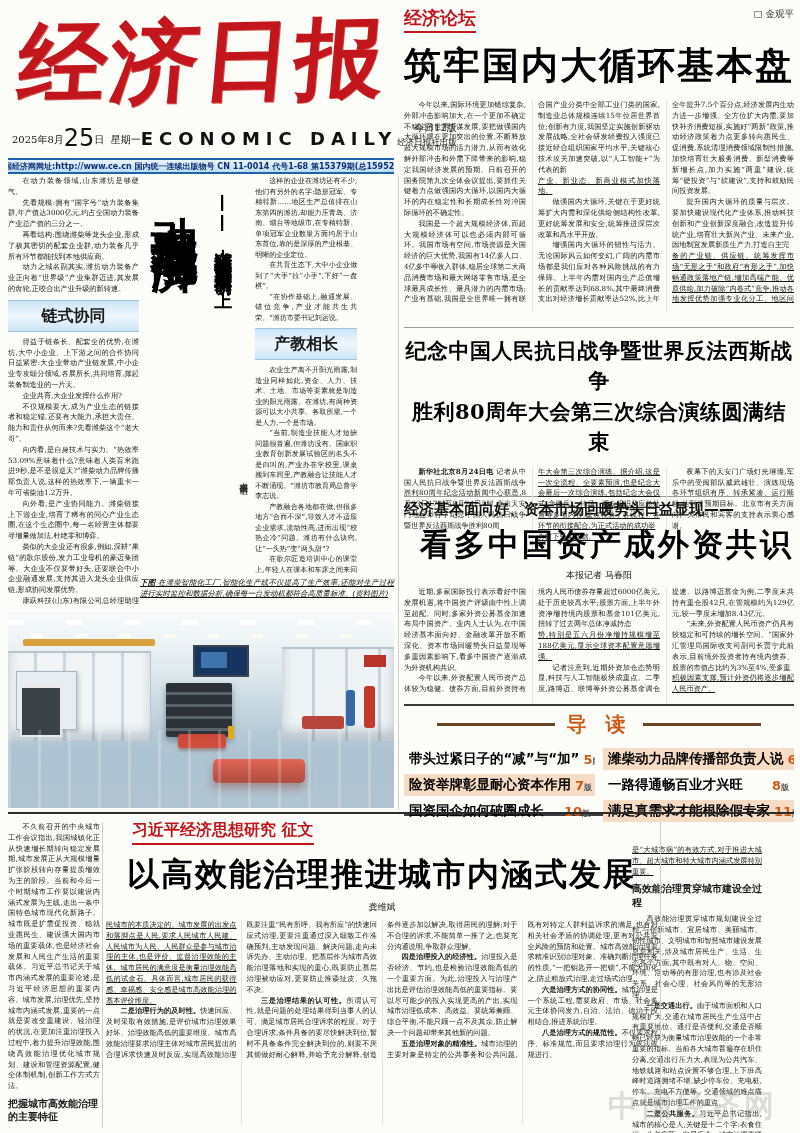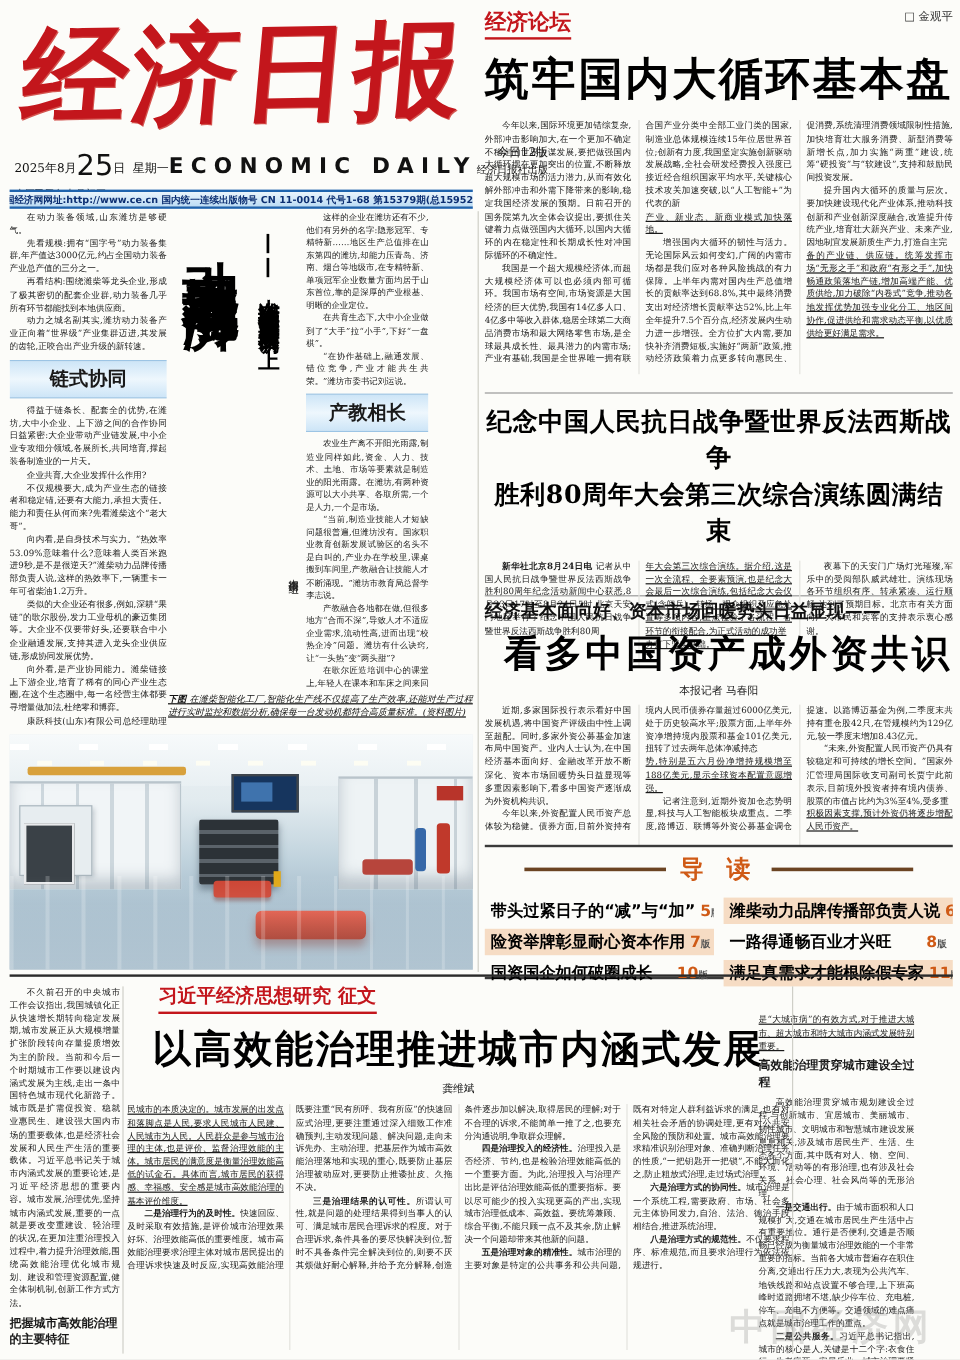--- a/index.html
+++ b/index.html
@@ -182,20 +182,21 @@
       <span class="forum-author">□ 金观平</span>
     </div>
     <div class="forum-headline">筑牢国内大循环基本盘</div>
     <div class="forum-body cols3 smalltext">
       <div>
           <p>今年以来,国际环境更加错综复杂,外部冲击影响加大,在一个更加不确定不稳定的世界中谋发展,要把做强国内大循环摆在更加突出的位置,不断释放超大规模市场的活力潜力,从而有效化解外部冲击和外需下降带来的影响,稳定我国经济发展的预期。日前召开的国务院第九次全体会议提出,要抓住关键着力点做强国内大循环,以国内大循环的内在稳定性和长期成长性对冲国际循环的不确定性。</p>
           <p>我国是一个超大规模经济体,而超大规模经济体可以也必须内部可循环。我国市场有空间,市场资源是大国经济的巨大优势,我国有14亿多人口、4亿多中等收入群体,稳居全球第二大商品消费市场和最大网络零售市场,是全球最具成长性、最具潜力的内需市场;产业有基础,我国是全世界唯一拥有联合国产业分类中全部工业门类的国家,制造业总体规模连续15年位居世界首位;创新有力度,我国坚定实施创新驱动发展战略,全社会研发经费投入强度已接近经合组织国家平均水平,关键核心技术攻关加速突破,以“人工智能+”为代表的新</p>
         </div>
       <div>
           <p class="ni">产业、新业态、新商业模式加快落地。</p>
+          <p>做强国内大循环,关键在于更好统筹扩大内需和深化供给侧结构性改革,更好统筹发展和安全,统筹推进深层次改革和高水平开放。</p>
           <p>增强国内大循环的韧性与活力。无论国际风云如何变幻,广阔的内需市场都是我们应对各种风险挑战的有力保障。上半年内需对国内生产总值增长的贡献率达到68.8%,其中最终消费支出对经济增长贡献率达52%,比上年全年提升7.5个百分点,经济发展内生动力进一步增强。全方位扩大内需,要加快补齐消费短板,实施好“两新”政策,推动经济政策着力点更多转向惠民生、促消费,系统清理消费领域限制性措施,加快培育壮大服务消费、新型消费等新增长点,加力实施“两重”建设,统筹“硬投资”与“软建设”,支持和鼓励民间投资发展。</p>
           <p>提升国内大循环的质量与层次。要加快建设现代化产业体系,推动科技创新和产业创新深度融合,改造提升传统产业,培育壮大新兴产业、未来产业,因地制宜发展新质生产力,打造自主完</p>
         </div>
       <div>
           <p class="ni">备的产业链、供应链。统筹发挥市场“无形之手”和政府“有形之手”,加快畅通政策落地产链,增加高端产能、优质供给,加力破除“内卷式”竞争,推动各地发挥优势加强专业化分工、地区间协作,促进供给和需求动态平衡,以优质供给更好满足需求。</p>
         </div>
     </div>
   </div>
 
   <div class="memorial">
@@ -277,22 +278,22 @@
     <div class="f-col1 smalltext">
         <p>在动力装备领域,山东潍坊是够硬气。</p>
         <p>先看规模:拥有“国字号”动力装备集群,年产值达3000亿元,约占全国动力装备产业总产值的三分之一。</p>
         <p>再看结构:围绕潍柴等龙头企业,形成了极其密切的配套企业群,动力装备几乎所有环节都能找到本地供应商。</p>
         <p>动力之城名副其实,潍坊动力装备产业正向着“世界级”产业集群迈进,其发展的齿轮,正咬合出产业升级的新转速。</p>
         <div class="col-subhead">链式协同</div>
         <p>得益于链条长、配套全的优势,在潍坊,大中小企业、上下游之间的合作协同日益紧密:大企业带动产业链发展,中小企业专攻细分领域,各展所长,共同培育,撑起装备制造业的一片天。</p>
         <p>企业共育,大企业发挥什么作用?</p>
         <p>不仅规模要大,成为产业生态的链接者和稳定锚,还要有大能力,承担大责任。能力和责任从何而来?先看潍柴这个“老大哥”。</p>
         <p>向内看,是自身技术与实力。“热效率53.09%意味着什么?意味着人类百米跑进9秒,是不是很逆天?”潍柴动力品牌传播部负责人说,这样的热效率下,一辆重卡一年可省柴油1.2万升。</p>
+        <p>向外看,是产业协同能力。潍柴链接上下游企业,培育了稀有的同心产业生态圈,在这个生态圈中,每一名经营主体都要寻增量做加法,杜绝零和博弈。</p>
         <p>类似的大企业还有很多,例如,深耕“果链”的歌尔股份,发力工业母机的豪迈集团等。大企业不仅要带好头,还要联合中小企业融通发展,支持其进入龙头企业供应链,形成协同发展优势。</p>
-        <p>向外看,是产业协同能力。潍柴链接上下游企业,培育了稀有的同心产业生态圈,在这个生态圈中,每一名经营主体都要寻增量做加法,杜绝零和博弈。</p>
         <p>康跃科技(山东)有限公司总经理助理武发别自豪地说:“涡轮增压能使发动机在工作效率不变情况下增加功率,是传统燃油车节能减排的重要手段,是动力装备产业关键一环。在国内,这个技术做得最好的不是大企业,而是我们这小中型企业。”</p>
       </div>
     <div class="f-headline-v">动力之城动能澎湃</div>
     <div class="f-subtitle-v">——山东潍坊推动制造业高质量发展调研(上)</div>
     <div class="f-byline-v">本报调研组</div>
     <div class="f-col2 smalltext">
         <p>这样的企业在潍坊还有不少,他们有另外的名字:隐形冠军、专精特新……地区生产总值排在山东第四的潍坊,却能力压青岛、济南、烟台等地级市,在专精特新、单项冠军企业数量方面均居于山东首位,靠的是深厚的产业根基、明晰的企业定位。</p>
         <p>在共育生态下,大中小企业做到了“大手”拉“小手”,下好“一盘棋”。</p>
         <p>“在协作基础上,融通发展、错位竞争,产业才能共生共荣。”潍坊市委书记刘运说。</p>
         <div class="col-subhead">产教相长</div>

